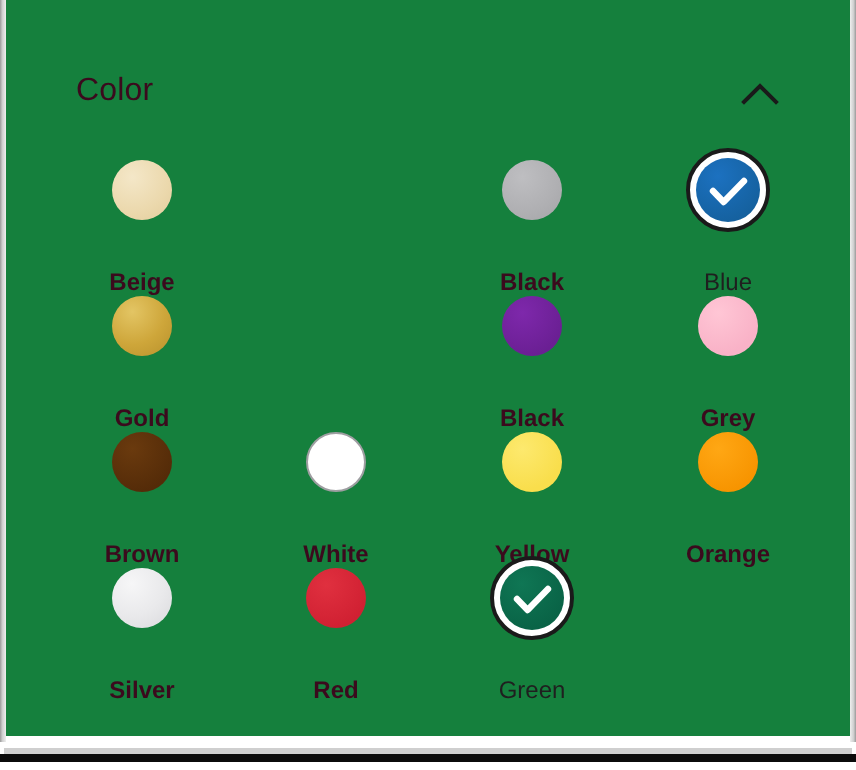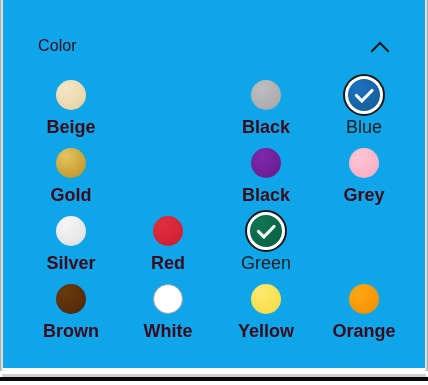--- a/index.html
+++ b/index.html
@@ -54,21 +54,21 @@
     background: #cfcfcf;
   }
 
   
   .panel {
     position: absolute;
     left: 3px;
     top: 0;
     width: 422px;
     height: 368px;
-    background: #0ea5e9;
+    background: #15803d;
     box-sizing: border-box;
   }
 
   .panel-header {
     position: absolute;
     left: 0; top: 36px;
     width: 422px;
     height: 30px;
     cursor: pointer;
   }
@@ -155,22 +155,22 @@
   }
   .check {
     position: absolute;
     left: 0; top: 0;
     width: 42px; height: 42px;
     display: none;
   }
   .dot-wrap.selected .check { display: block; }
 
   .swatch-label {
-    margin-top: 3px;
-    font-size: 18px;
+    margin-top: 17px;
+    font-size: 12px;
     font-weight: bold;
     color: #3b0a1d;
     line-height: 16px;
     white-space: nowrap;
   }
   .swatch-cell.is-selected .swatch-label {
     font-weight: 400;
     color: #1f1f1f;
   }
 </style>
@@ -235,20 +235,46 @@
           <div class="swatch-cell col3">
             <div class="dot-wrap">
               <span class="dot" style="background: radial-gradient(circle at 34% 28%, rgb(255, 198, 213) 0%, rgb(249, 178, 199) 70%);"></span>
             </div>
             <div class="swatch-label">Grey</div>
           </div>
         </div>
         <div class="swatch-row">
           <div class="swatch-cell col0">
             <div class="dot-wrap">
+              <span class="dot" style="background: radial-gradient(circle at 34% 28%, rgb(106, 58, 14) 0%, rgb(84, 43, 8) 75%);"></span>
+            </div>
+            <div class="swatch-label">Brown</div>
+          </div>
+          <div class="swatch-cell col1">
+            <div class="dot-wrap">
+              <span class="dot" style="background: rgb(255, 255, 255); border: 1px solid rgb(158, 158, 161);"></span>
+            </div>
+            <div class="swatch-label">White</div>
+          </div>
+          <div class="swatch-cell col2">
+            <div class="dot-wrap">
+              <span class="dot" style="background: radial-gradient(circle at 34% 28%, rgb(253, 233, 110) 0%, rgb(249, 222, 76) 70%);"></span>
+            </div>
+            <div class="swatch-label">Yellow</div>
+          </div>
+          <div class="swatch-cell col3">
+            <div class="dot-wrap">
+              <span class="dot" style="background: radial-gradient(circle at 34% 28%, rgb(255, 167, 20) 0%, rgb(247, 148, 0) 75%);"></span>
+            </div>
+            <div class="swatch-label">Orange</div>
+          </div>
+        </div>
+        <div class="swatch-row">
+          <div class="swatch-cell col0">
+            <div class="dot-wrap">
               <span class="dot" style="background: radial-gradient(circle at 33% 26%, rgb(246, 246, 247) 0%, rgb(233, 233, 235) 55%, rgb(217, 217, 220) 100%);"></span>
             </div>
             <div class="swatch-label">Silver</div>
           </div>
           <div class="swatch-cell col1">
             <div class="dot-wrap">
               <span class="dot" style="background: radial-gradient(circle at 34% 28%, rgb(224, 48, 63) 0%, rgb(208, 32, 50) 75%);"></span>
             </div>
             <div class="swatch-label">Red</div>
           </div>
@@ -256,44 +282,18 @@
             <div class="dot-wrap selected">
               <span class="ring"></span>
               <span class="dot" style="background: radial-gradient(circle at 34% 28%, rgb(15, 118, 84) 0%, rgb(9, 99, 70) 75%);"></span>
               <span class="check"><svg width="42" height="42" viewBox="0 0 42 42" aria-hidden="true">
   <polyline points="13.5,21.5 18.8,27 29,16.5" fill="none" stroke="#FFFFFF" stroke-width="3.2" stroke-linecap="round" stroke-linejoin="round"></polyline>
 </svg></span>
             </div>
             <div class="swatch-label">Green</div>
           </div>
         </div>
-        <div class="swatch-row">
-          <div class="swatch-cell col0">
-            <div class="dot-wrap">
-              <span class="dot" style="background: radial-gradient(circle at 34% 28%, rgb(106, 58, 14) 0%, rgb(84, 43, 8) 75%);"></span>
-            </div>
-            <div class="swatch-label">Brown</div>
-          </div>
-          <div class="swatch-cell col1">
-            <div class="dot-wrap">
-              <span class="dot" style="background: rgb(255, 255, 255); border: 1px solid rgb(158, 158, 161);"></span>
-            </div>
-            <div class="swatch-label">White</div>
-          </div>
-          <div class="swatch-cell col2">
-            <div class="dot-wrap">
-              <span class="dot" style="background: radial-gradient(circle at 34% 28%, rgb(253, 233, 110) 0%, rgb(249, 222, 76) 70%);"></span>
-            </div>
-            <div class="swatch-label">Yellow</div>
-          </div>
-          <div class="swatch-cell col3">
-            <div class="dot-wrap">
-              <span class="dot" style="background: radial-gradient(circle at 34% 28%, rgb(255, 167, 20) 0%, rgb(247, 148, 0) 75%);"></span>
-            </div>
-            <div class="swatch-label">Orange</div>
-          </div>
-        </div>
       </div>
 
   </div>
 
   <div id="edge-bottom"></div>
 </div>
 
 </body></html>

